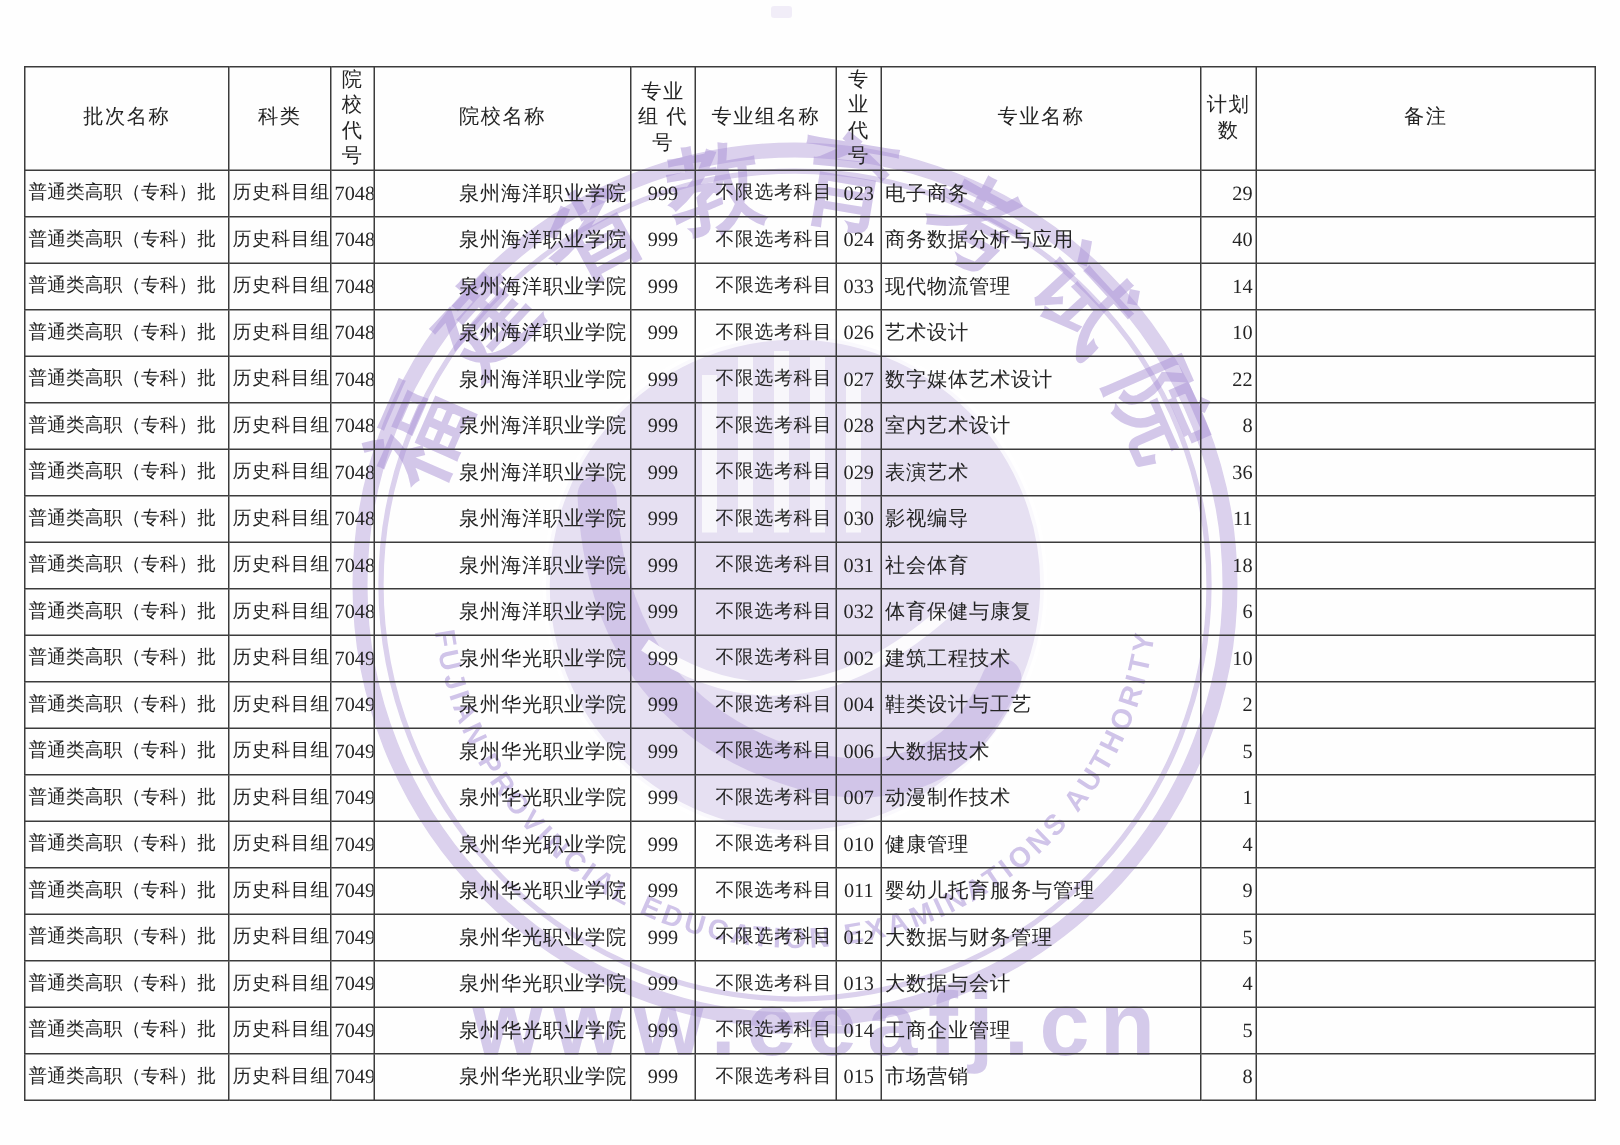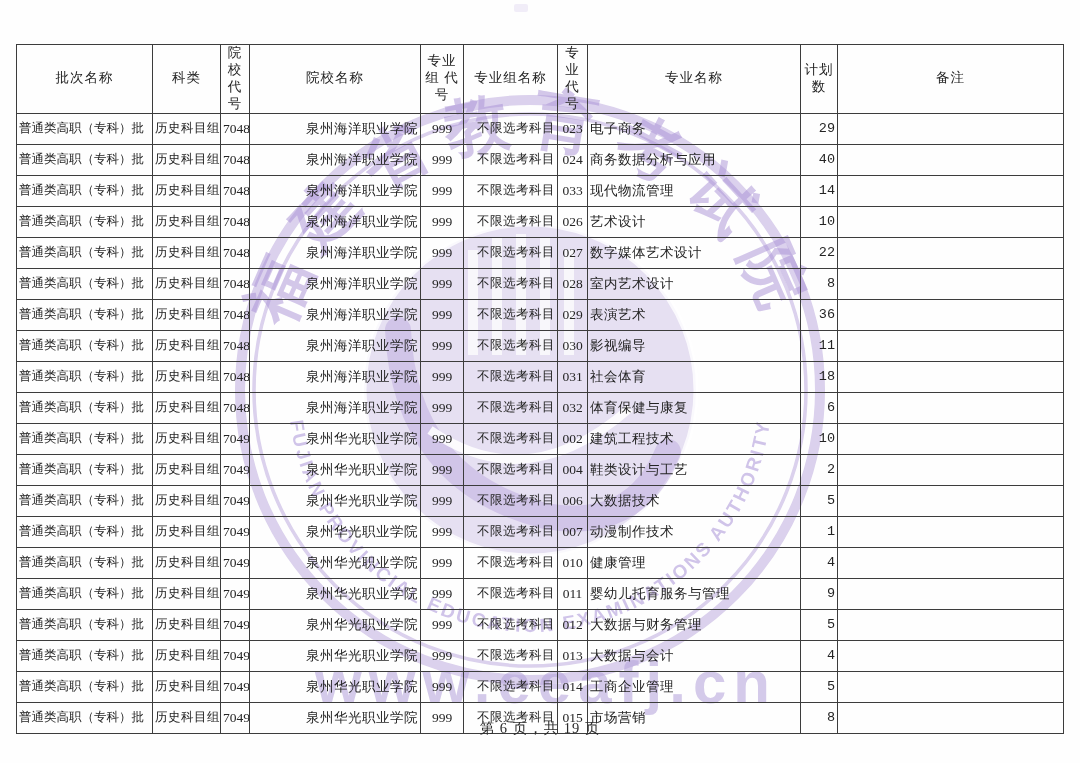--- a/index.html
+++ b/index.html
@@ -37,21 +37,21 @@
   th.col-major_name{text-align:left;padding-left:5px;}
   td{font-size:13.5px;}
   td.cell-batch{font-size:12.5px;text-align:left;}
   td.cell-category{font-size:12.5px;text-align:center;letter-spacing:.5px;}
   td.cell-school_code{text-align:center;}
   td.cell-school_name{text-align:right;padding-left:5px;letter-spacing:.5px;}
   td.cell-group_code{text-align:center;}
   td.cell-group_name{font-size:12.5px;text-align:right;letter-spacing:.5px;}
   td.cell-major_code{text-align:center;}
   td.cell-major_name{text-align:left;padding-left:6px;letter-spacing:.5px;}
-  td.cell-plan_count{text-align:right;padding-right:5px;font-family:Liberation Mono, monospace;}
+  td.cell-plan_count{text-align:right;padding-right:5px;}
   td.cell-note{text-align:center;}
   .footer{
     position:absolute;left:0;top:719px;width:1080px;z-index:1;
     text-align:center;font-size:14.5px;color:#2a2a2a;letter-spacing:1px;
   }
 </style>
 </head>
 <body>
 
 <div class="page">
@@ -356,14 +356,13 @@
           <td class="cell-group_code">999</td>
           <td class="cell-group_name">不限选考科目</td>
           <td class="cell-major_code">015</td>
           <td class="cell-major_name">市场营销</td>
           <td class="cell-plan_count">8</td>
           <td class="cell-note"></td>
         </tr>
       </tbody>
   </table>
 
-  <div class="footer">第 6 页，共 19 页</div>
 </div>
 
 </body></html>

